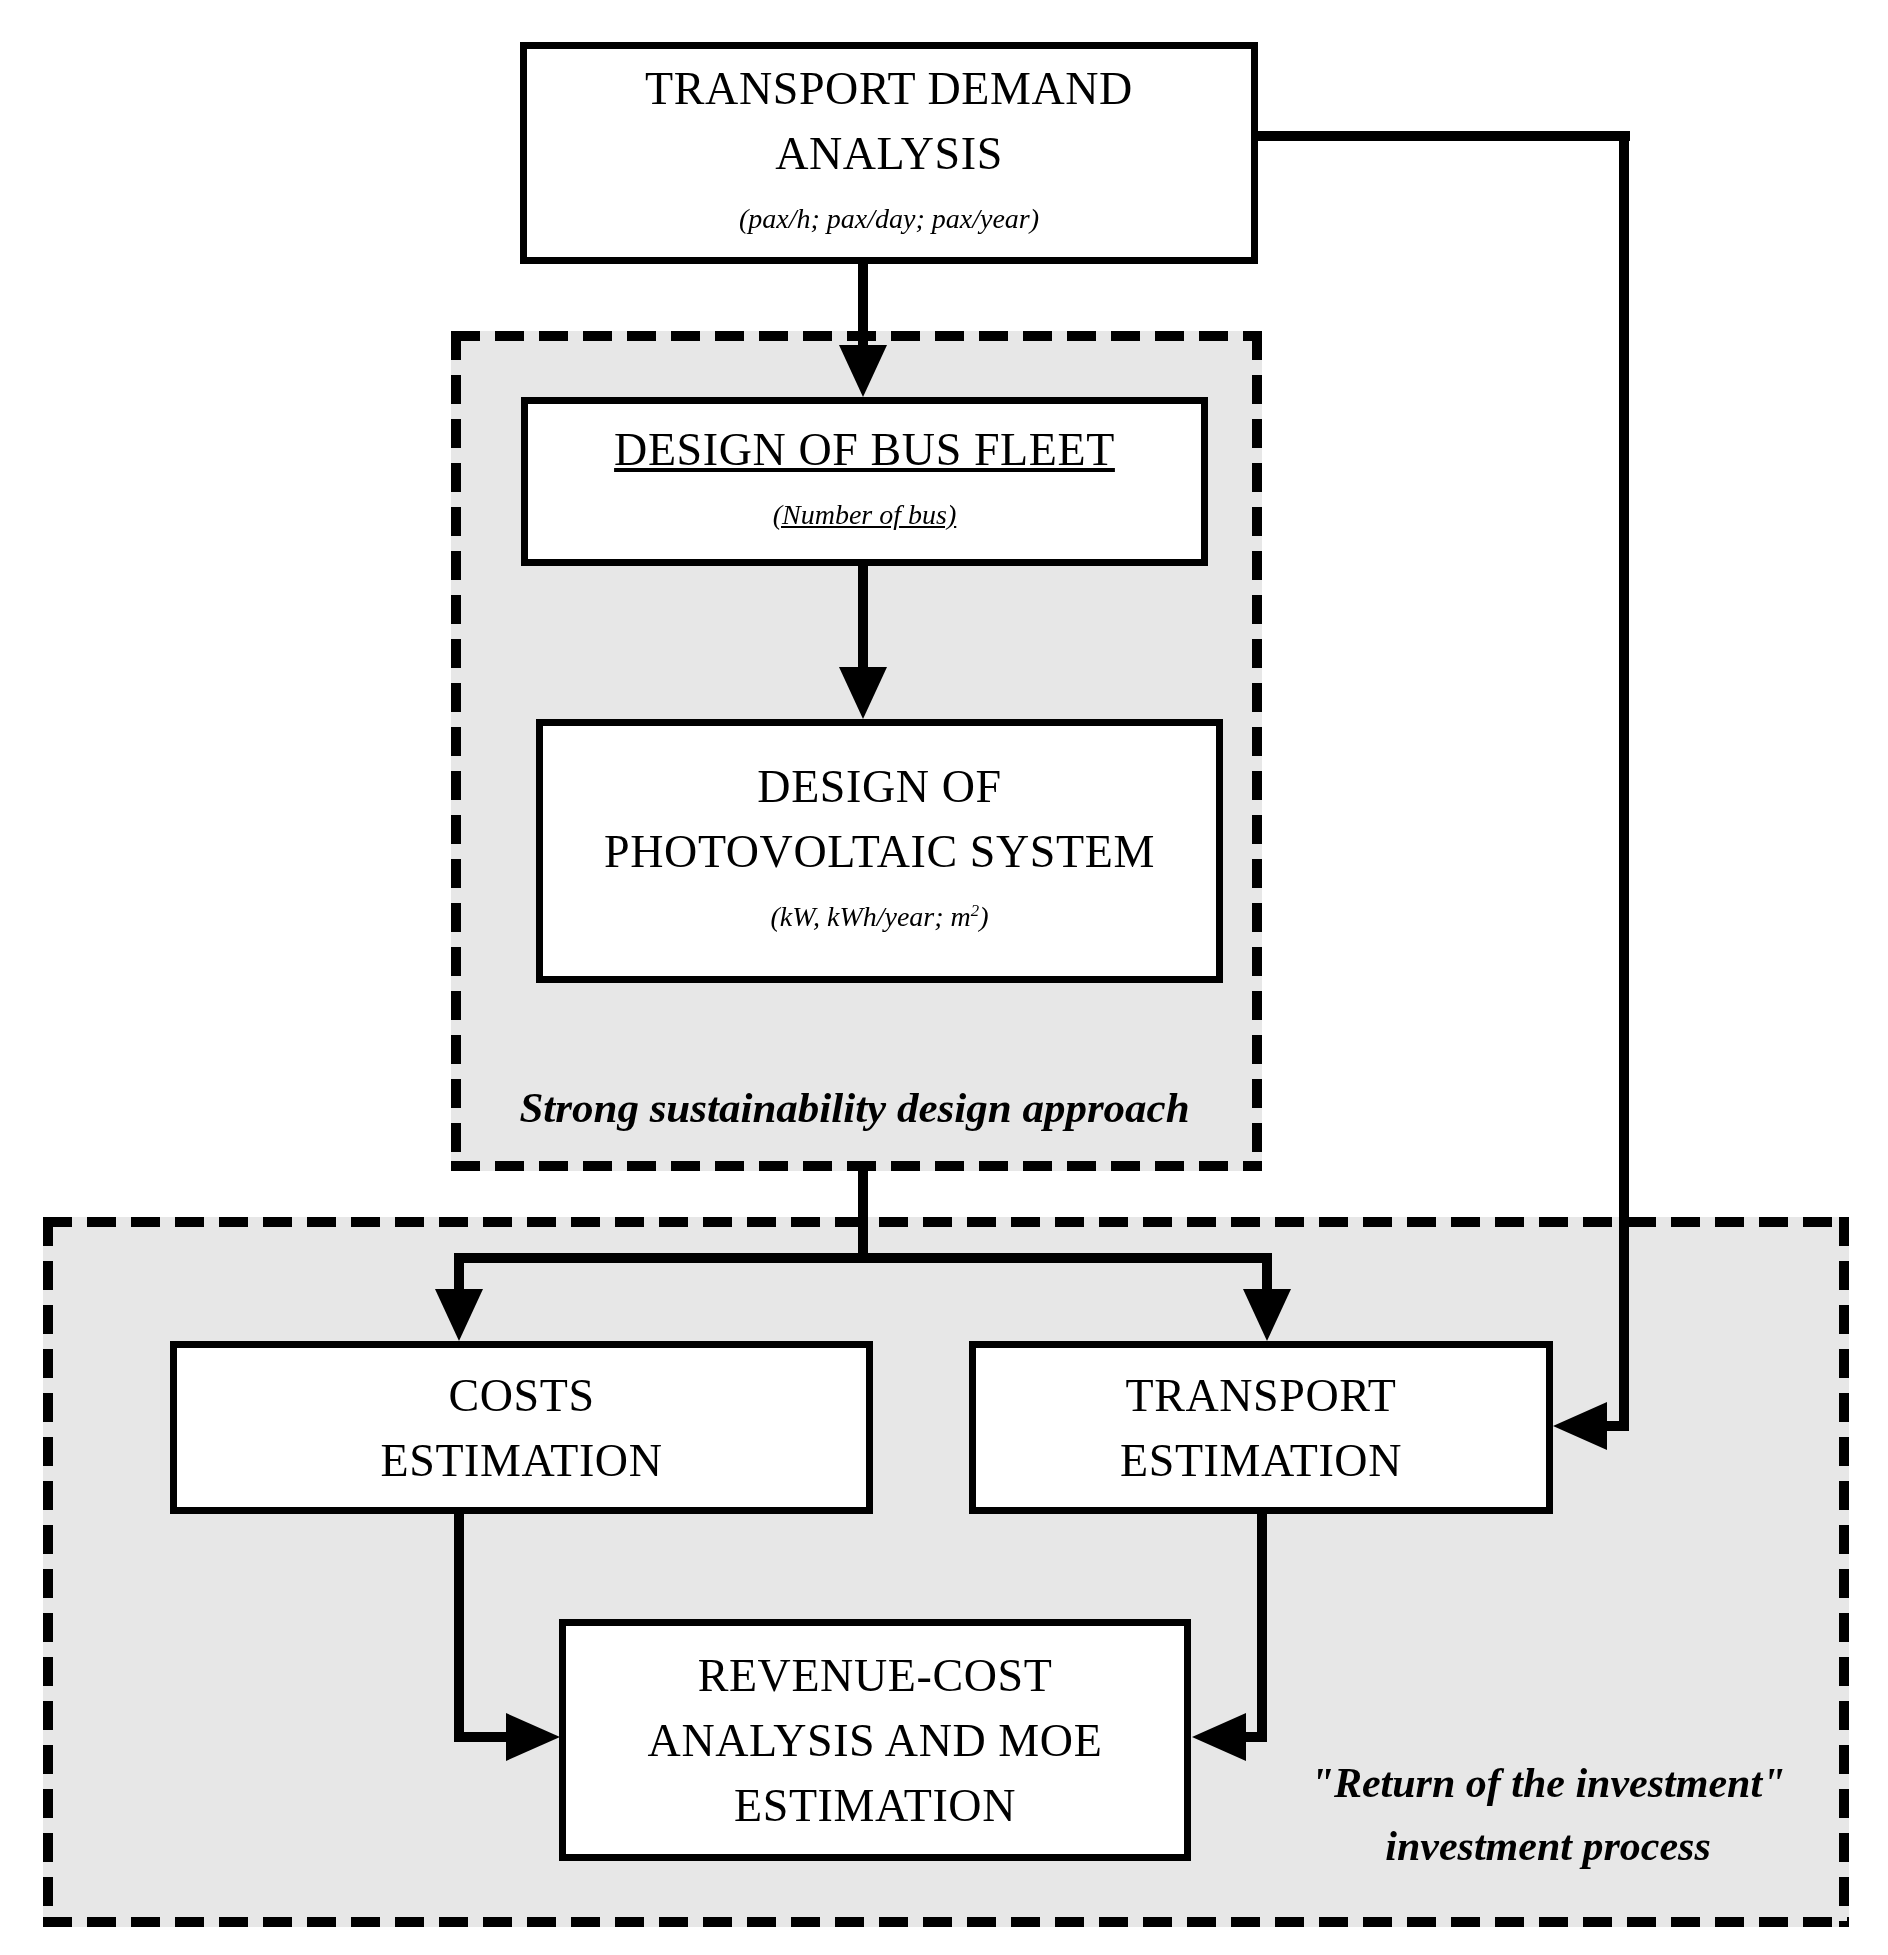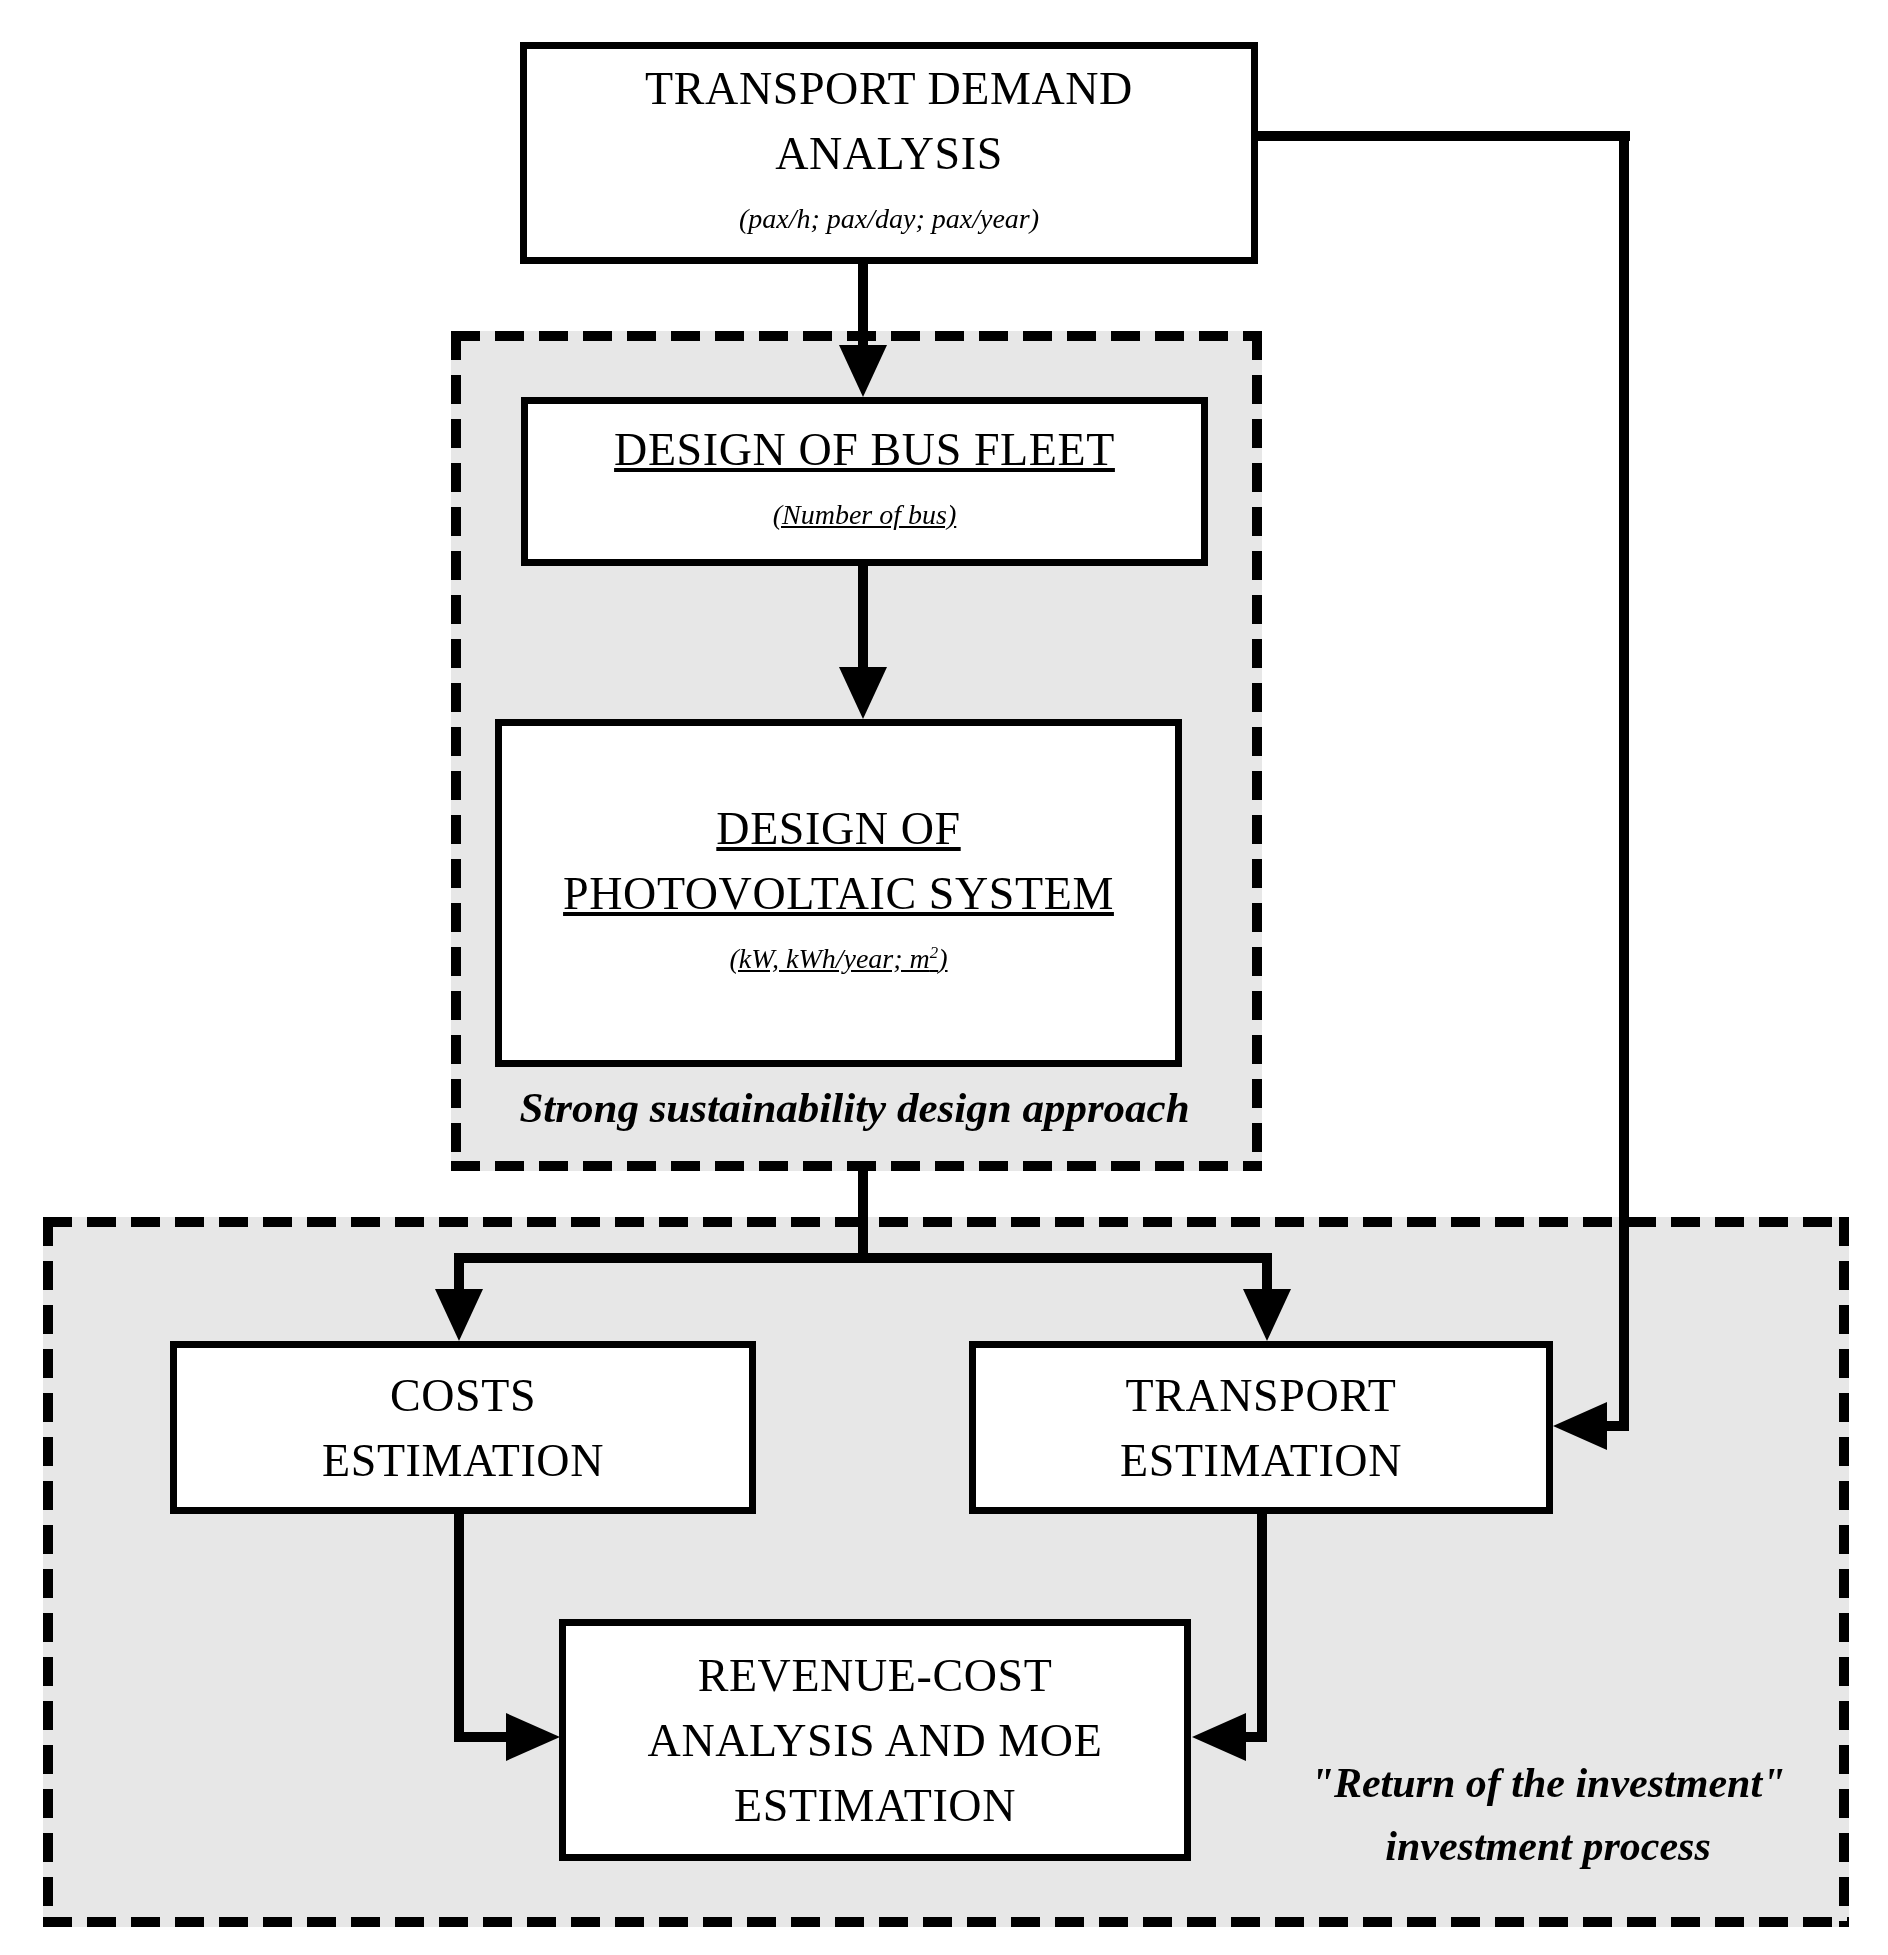--- a/index.html
+++ b/index.html
@@ -50,22 +50,22 @@
     border-right:54px solid var(--line-color);}
   .arrow.right{border-top:24px solid transparent;border-bottom:24px solid transparent;
     border-left:54px solid var(--line-color);}
 
   
   #g-sustain{left:451px;top:331px;width:811px;height:840px;}
   #g-roi{left:43px;top:1217px;width:1806px;height:710px;}
 
   #n-transport{left:520px;top:27px;width:738px;height:222px;margin-top:15px;}
   #n-bus{left:521px;top:397px;width:687px;height:169px;text-decoration:underline;}
-  #n-pv{left:495px;top:719px;width:687px;height:348px;text-decoration:underline;}
-  #n-costs{left:170px;top:1341px;width:586px;height:173px;}
+  #n-pv{left:536px;top:719px;width:687px;height:264px;}
+  #n-costs{left:170px;top:1341px;width:703px;height:173px;}
   #n-revenues{left:969px;top:1341px;width:584px;height:173px;}
   #n-revcost{left:559px;top:1619px;width:632px;height:242px;}
 
   #l1{left:858px;top:248px;width:10px;height:103px;}
   #a1{left:839px;top:345px;}
   #l2{left:858px;top:566px;width:10px;height:106px;}
   #a2{left:839px;top:667px;}
   #l3{left:858px;top:1171px;width:10px;height:87px;}
   #l4{left:454px;top:1253px;width:818px;height:10px;}
   #l5{left:454px;top:1253px;width:10px;height:43px;}

